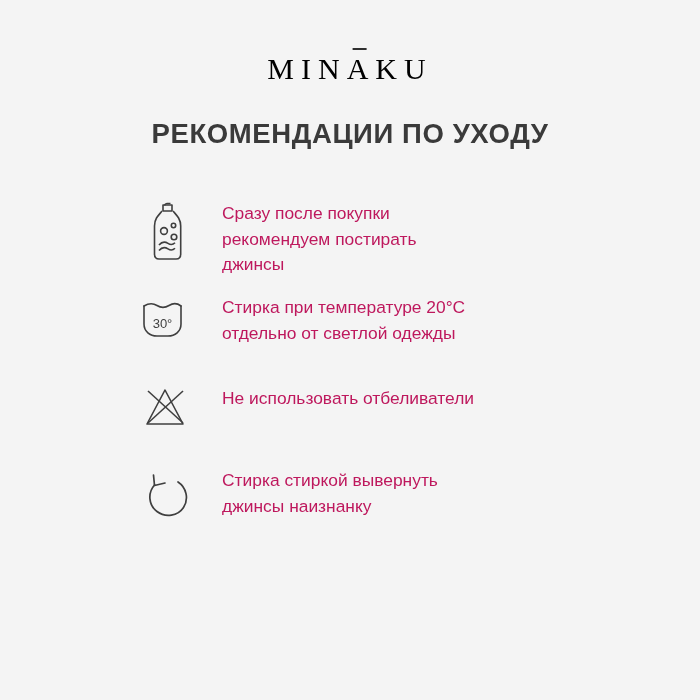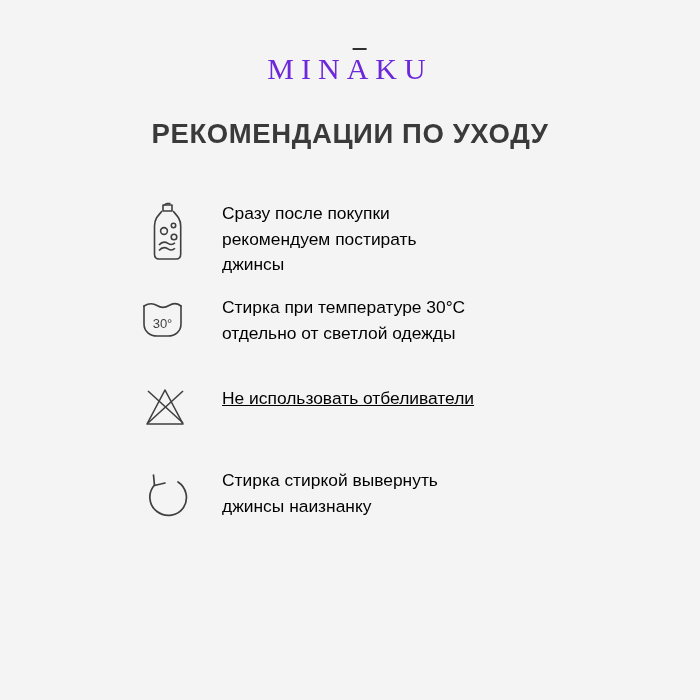--- a/index.html
+++ b/index.html
@@ -23,21 +23,21 @@
   }
   .brand {
     position: absolute;
     top: 52px;
     left: 0;
     width: 700px;
     text-align: center;
     font-family: "Liberation Serif", serif;
     font-size: 30px;
     letter-spacing: 7px;
-    color: #6d28d9;
+    color: #000000;
     font-weight: 400;
   }
   .brand .accent-letter {
     position: relative;
     display: inline-block;
   }
   .brand .accent-letter .macron {
     position: absolute;
     top: -4px;
     left: 50%;
@@ -77,26 +77,26 @@
     justify-content: flex-end;
     padding-top: 2px;
   }
   .icon-cell svg {
     display: block;
   }
   .text-cell {
     padding-left: 30px;
     font-size: 17.4px;
     line-height: 25.5px;
-    color: #000000;
+    color: #be185d;
     padding-top: 4px;
     white-space: pre-line;
   }
   .row-2 .text-cell { padding-top: 10px; }
-  .row-3 .text-cell { padding-top: 13px; text-decoration: underline; }
+  .row-3 .text-cell { padding-top: 13px; }
   .row-4 .text-cell { padding-top: 7px; }
   .row-5 .text-cell { padding-top: 10px; }
 </style>
 </head>
 <body>
 
 <div class="page">
 
   <div class="brand">
     <span>MIN</span><span class="accent-letter"><span>A</span><span class="macron"></span></span><span>KU</span>
@@ -125,21 +125,21 @@
     </div>
 
     <div class="care-row row-2">
       <div class="icon-cell">
         <svg width="52" height="44" viewBox="0 0 52 44" fill="none" stroke="#3f3f3f" stroke-width="1.6">
           <path d="M4 8 L4 26 C4 33.5 10 38 17 38 L28 38 C35 38 41 33.5 41 26 L41 8" stroke-linejoin="round" stroke-linecap="round"></path>
           <path d="M4 8 C9 5 13 5 17 7.5 C21 10 25 10 29 7.5 C33 5 37 5 41 8" stroke-linecap="round"></path>
           <text x="22.5" y="30" font-family="Liberation Sans, sans-serif" font-size="13" fill="#3f3f3f" stroke="none" text-anchor="middle">30°</text>
         </svg>
       </div>
-      <div class="text-cell">Стирка при температуре 30°С
+      <div class="text-cell">Стирка при температуре 20°С
 отдельно от светлой одежды</div>
     </div>
 
     <div class="care-row row-3">
       <div class="icon-cell">
         <svg width="48" height="42" viewBox="0 0 48 42" fill="none" stroke="#3f3f3f" stroke-width="1.6">
           <path d="M21 3 L3 37 L39 37 Z" stroke-linejoin="round"></path>
           <path d="M4 4 L39 36"></path>
           <path d="M39 4 L4 36"></path>
         </svg>

